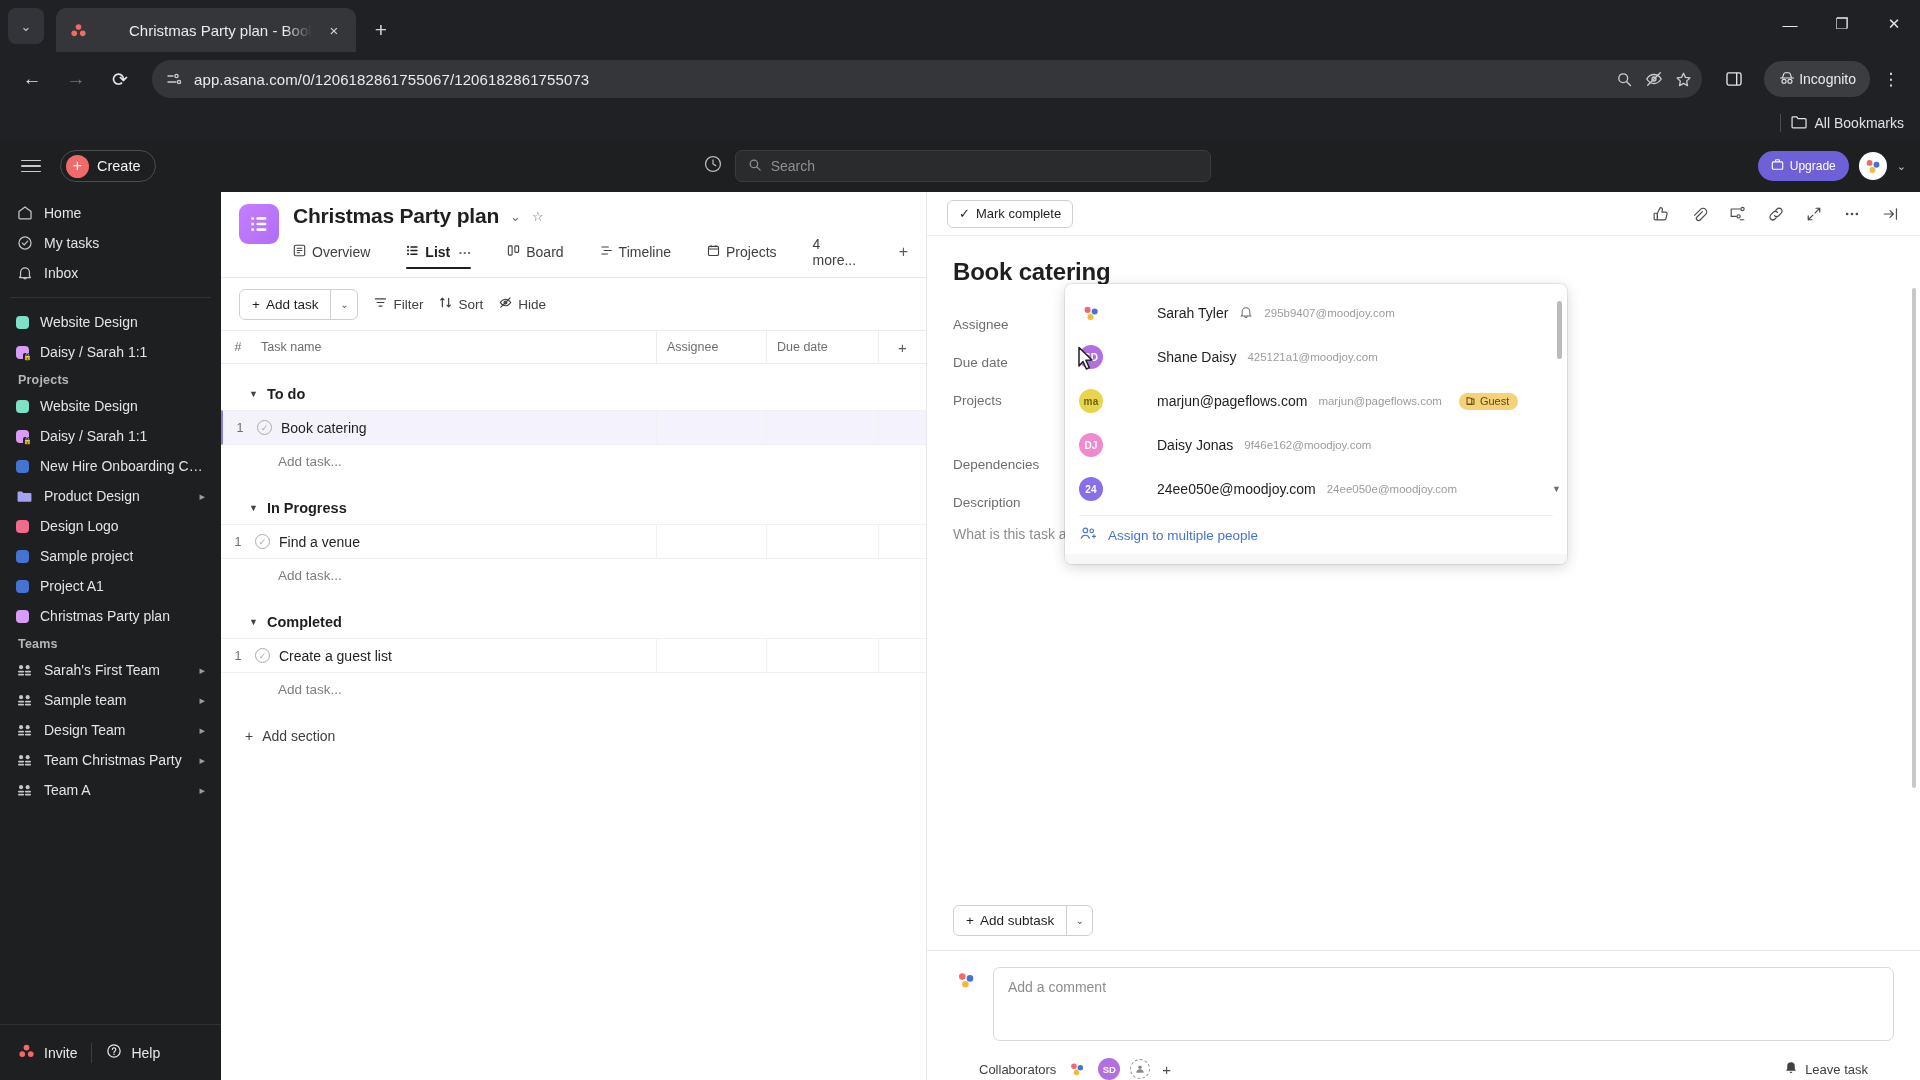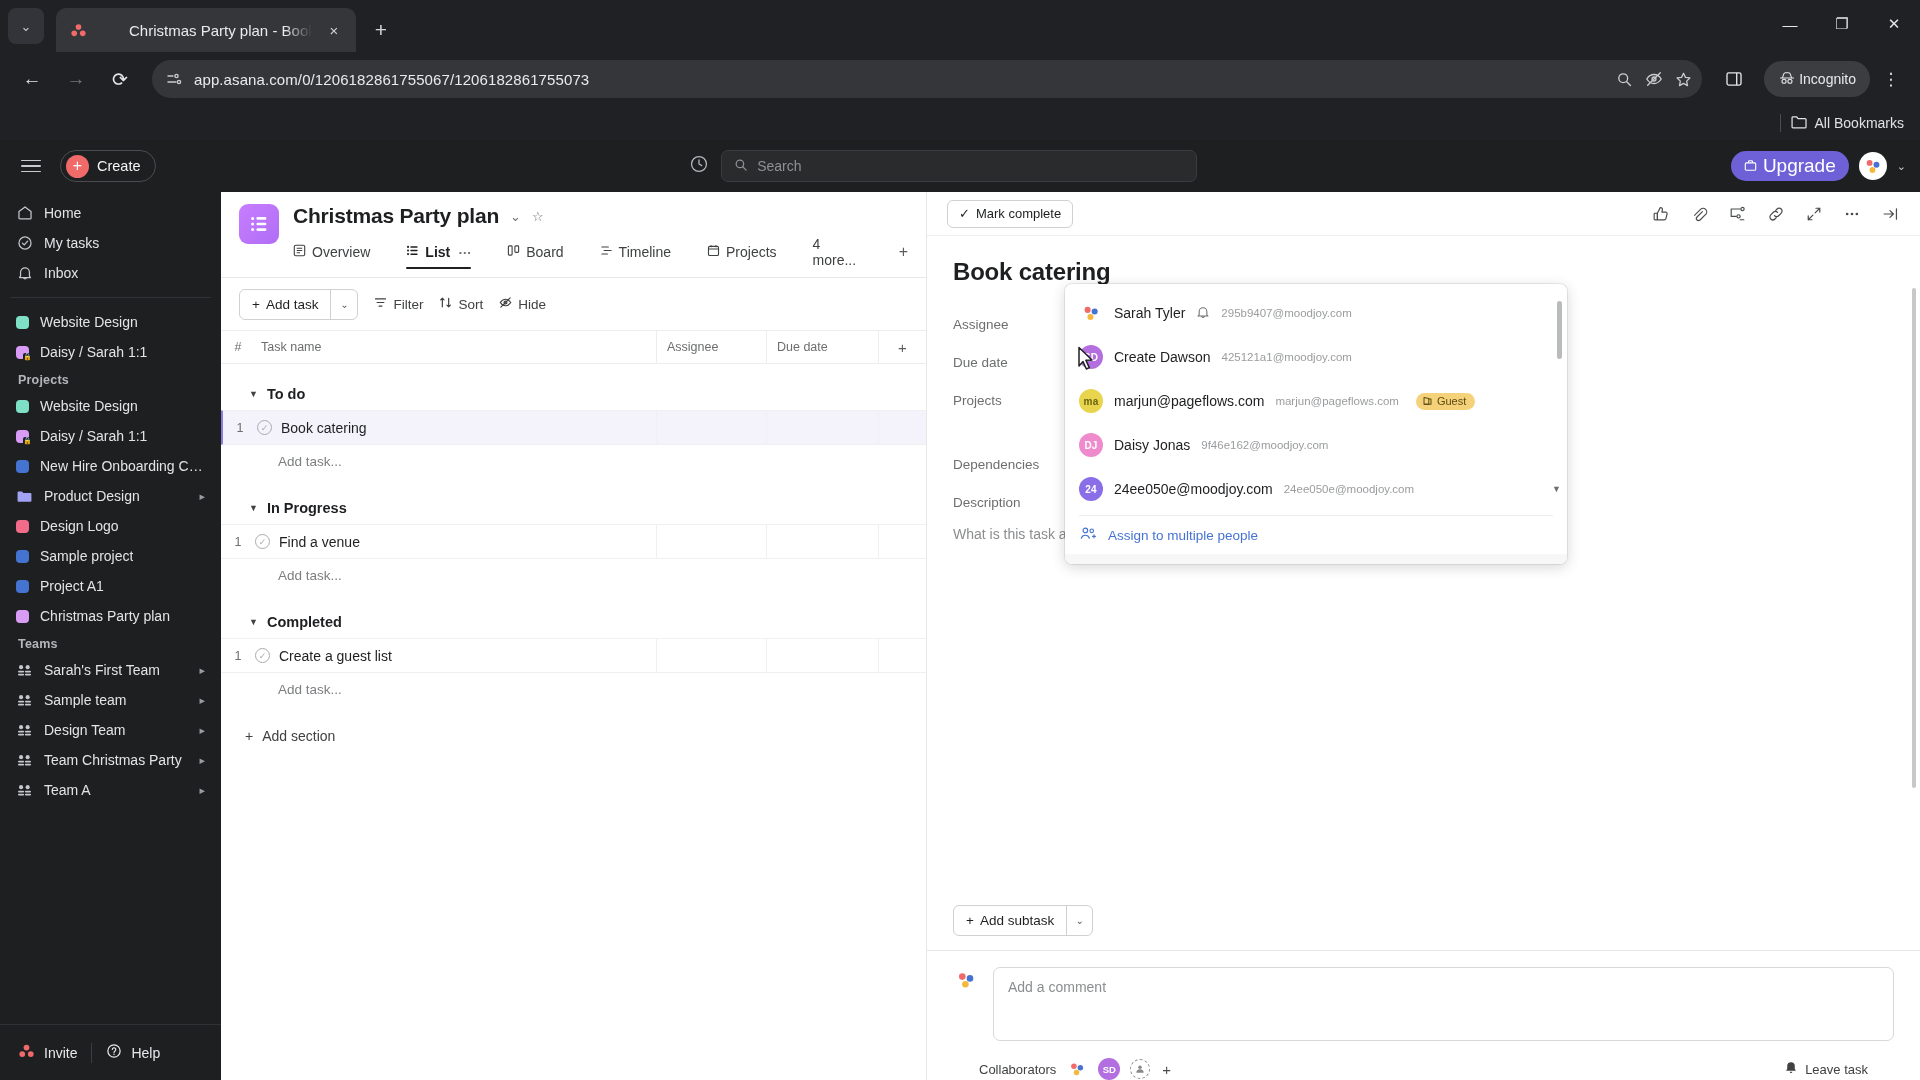--- a/index.html
+++ b/index.html
@@ -60,21 +60,21 @@
     gap:8px; padding:0 14px 0 5px; color:#f3f4f6; font-size:14.5px; font-weight:500;
   }
   .create-plus { width:23px; height:23px; border-radius:50%; background:#f06a6a; color:#fff; display:flex; align-items:center; justify-content:center; font-size:16px; font-weight:400; }
   .clock-ico { color:#b6b8bb; margin-left:auto; }
   .search-box {
     width:476px; height:32px; background:#2a2b2d; border:1px solid #3b3c3f; border-radius:7px;
     display:flex; align-items:center; gap:9px; padding:0 12px; color:#8e9094; font-size:14px;
   }
   .topbar-right { margin-left:auto; display:flex; align-items:center; gap:10px; }
   .upgrade-btn {
-    height:30px; background:#6e60d6; border-radius:15px; color:#fff; font-size:19px; font-weight:500;
+    height:30px; background:#6e60d6; border-radius:15px; color:#fff; font-size:12px; font-weight:500;
     display:flex; align-items:center; gap:6px; padding:0 13px;
   }
   .avatar-top { width:28px; height:28px; border-radius:50%; background:#fff; display:flex; align-items:center; justify-content:center; }
   .caret-down { color:#c8cacd; font-size:11px; }
 
   .body-row { flex:1; display:flex; min-height:0; }
 
   
   .sidebar { width:221px; background:#1e1f21; display:flex; flex-direction:column; padding-top:6px; position:relative; }
   .side-scroll { flex:1; overflow:hidden; padding:0 8px; }
@@ -161,21 +161,21 @@
   .caret-bar { position:absolute; left:-4px; top:1px; width:1px; height:16px; background:#1e1f21; }
 
   
   .dropdown {
     position:absolute; left:138px; top:48px; width:502px; background:#fff; border-radius:7px;
     box-shadow:0 3px 14px rgba(0,0,0,.17), 0 0 0 1px rgba(0,0,0,.07); padding:7px 0 0; z-index:30;
   }
   .dd-list { position:relative; }
   .dd-row { height:44px; display:flex; align-items:center; gap:11px; padding:0 14px; font-size:14px; color:#1e1f21; }
   .dd-av { width:24px; height:24px; border-radius:50%; flex:0 0 24px; display:flex; align-items:center; justify-content:center; color:#fff; font-size:10px; font-weight:700; letter-spacing:.2px; }
-  .dd-name { white-space:nowrap; }
+  .dd-name { white-space:nowrap;margin-left:43px; }
   .dd-email { font-size:11.5px; color:#9a9c9e; white-space:nowrap; }
   .badge-guest {
     background:#f5d27a; color:#5b4a12; font-size:11px; border-radius:10px; padding:2px 9px 2px 6px;
     display:inline-flex; align-items:center; gap:4px; margin-left:6px; font-weight:500;
   }
   .dd-sep { height:1px; background:#ededee; margin:4px 14px 0; }
   .dd-multi { height:38px; display:flex; align-items:center; gap:11px; padding:0 14px; font-size:13.5px; color:#4573d2; }
   .dd-scroll { position:absolute; right:4px; top:6px; bottom:34px; width:7px; }
   .dd-thumb { position:absolute; top:4px; width:5px; height:58px; border-radius:3px; background:#b9bbbd; left:1px; }
   .dd-arrow { position:absolute; right:6px; color:#6d6e6f; font-size:9px; }
@@ -797,21 +797,21 @@
                     <svg width="14" height="14" viewBox="0 0 16 16" fill="none" stroke="#6d6e6f" stroke-width="1.2" stroke-linecap="round">
                         <path d="M3.6 11.2V7.6a4.4 4.4 0 018.8 0v3.6l1 1.3H2.6z"></path>
                         <path d="M6.6 13.2a1.5 1.5 0 002.8 0"></path>
                       </svg>
                   </span>
                   <span class="dd-email">295b9407@moodjoy.com</span>
                 </div>
 
                 <div class="dd-row">
                   <span class="dd-av" style="background:#b36fe0">SD</span>
-                  <span class="dd-name">Create Dawson</span>
+                  <span class="dd-name">Shane Daisy</span>
                   <span class="dd-email">425121a1@moodjoy.com</span>
                 </div>
 
                 <div class="dd-row">
                   <span class="dd-av" style="background:#e8d44d;color:#6b6410">ma</span>
                   <span class="dd-name">marjun@pageflows.com</span>
                   <span class="dd-email">marjun@pageflows.com</span>
                   <span class="badge-guest">
                     <span>
                       <svg width="11" height="11" viewBox="0 0 12 12" fill="none" stroke="#5b4a12" stroke-width="1.1" stroke-linejoin="round">

